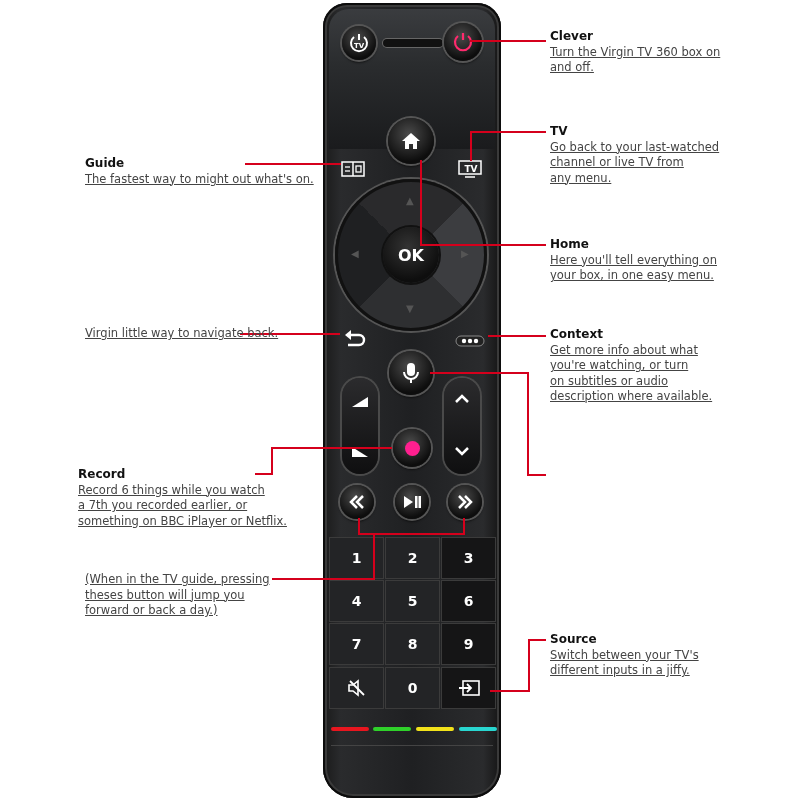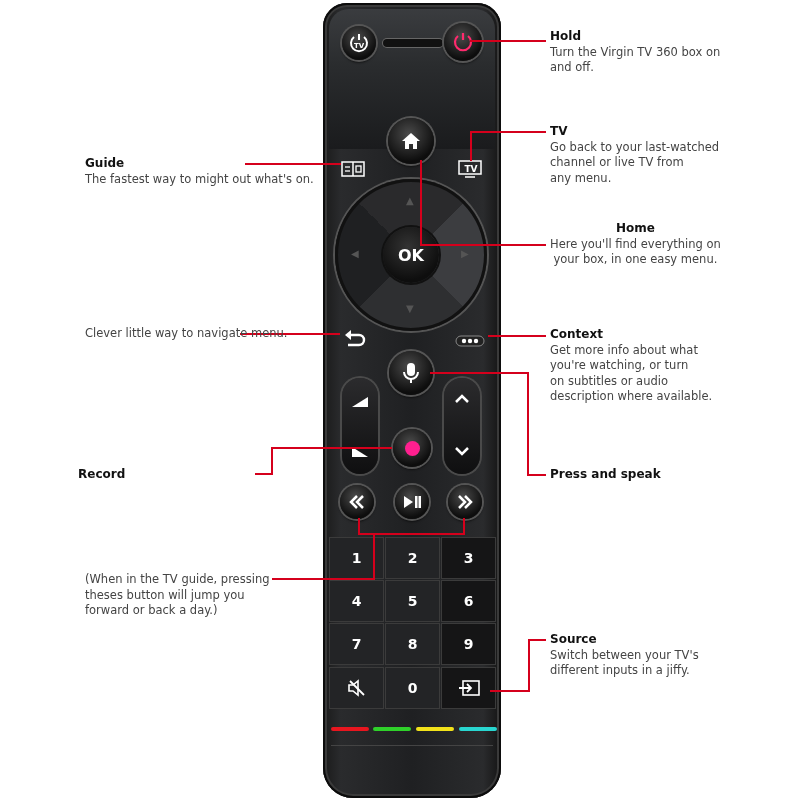--- a/index.html
+++ b/index.html
@@ -1,20 +1,20 @@
 <!DOCTYPE html>
 <html><head>
 <meta charset="utf-8">
 <style>
   html, body { margin:0; padding:0; }
   body { width:800px; height:800px; background:#ffffff; position:relative; overflow:hidden;
          font-family:"DejaVu Sans", "Liberation Sans", sans-serif; color:#3c3c3c; }
   .callout { position:absolute; font-size:11.5px; line-height:15.5px; }
   .callout .t { font-weight:bold; color:#111; font-size:12px; }
-  .callout .d { color:#444; white-space:pre-line; }
+  .callout .d { color:#444; white-space:pre-line;text-decoration:underline; }
 
   
   .remote { position:absolute; left:323px; top:3px; width:178px; height:795px;
             background:linear-gradient(90deg,#1a1a1a 0%,#2a2b2d 10%,#1f2022 50%,#2a2b2d 90%,#141414 100%);
             border-radius:24px 24px 30px 30px; box-shadow:inset 0 0 0 2px #0c0c0c, inset 0 0 0 4px #3a3a3a; }
   .top-panel { position:absolute; left:6px; top:6px; width:166px; height:140px; border-radius:20px 20px 0 0;
                background:linear-gradient(180deg,#3a3c3f 0%,#2a2c2e 40%,#1a1b1d 100%); }
   .btn-round { position:absolute; border-radius:50%; background:radial-gradient(circle at 45% 35%,#4a4a4a,#0d0d0d 70%);
                box-shadow:0 0 0 2px #555, 0 2px 3px #000; display:flex; align-items:center; justify-content:center; color:#fff; }
   .dpad { position:absolute; left:12px; top:176px; width:152px; height:152px; border-radius:50%;
@@ -197,58 +197,60 @@
 <div class="line" style="left:358px;top:518px;width:2px;height:16px;"></div>
 <div class="line" style="left:463px;top:518px;width:2px;height:16px;"></div>
 <div class="line" style="left:358px;top:533px;width:107px;height:2px;"></div>
 <div class="line" style="left:373px;top:533px;width:2px;height:46px;"></div>
 <div class="line" style="left:272px;top:578px;width:103px;height:2px;"></div>
 <div class="line" style="left:490px;top:690px;width:40px;height:2px;"></div>
 <div class="line" style="left:528px;top:639px;width:2px;height:53px;"></div>
 <div class="line" style="left:528px;top:639px;width:18px;height:2px;"></div>
 
 <div class="callout" style="left:550px;top:29px;">
-  <div class="t">Hold</div>
+  <div class="t">Clever</div>
   <div class="d">Turn the Virgin TV 360 box on
 and off.</div>
 </div>
 <div class="callout" style="left:550px;top:124px;">
   <div class="t">TV</div>
   <div class="d">Go back to your last-watched
 channel or live TV from
 any menu.</div>
 </div>
-<div class="callout" style="left:550px;top:221px;text-align:center;">
+<div class="callout" style="left:550px;top:237px;">
   <div class="t">Home</div>
-  <div class="d">Here you'll find everything on
+  <div class="d">Here you'll tell everything on
 your box, in one easy menu.</div>
 </div>
 <div class="callout" style="left:550px;top:327px;">
   <div class="t">Context</div>
   <div class="d">Get more info about what
 you're watching, or turn
 on subtitles or audio
 description where available.</div>
 </div>
 <div class="callout" style="left:550px;top:467px;">
-  <div class="t">Press and speak</div>
 </div>
 <div class="callout" style="left:550px;top:632px;">
   <div class="t">Source</div>
   <div class="d">Switch between your TV's
 different inputs in a jiffy.</div>
 </div>
 
 <div class="callout" style="left:85px;top:156px;">
   <div class="t">Guide</div>
   <div class="d">The fastest way to might out what's on.</div>
 </div>
 <div class="callout" style="left:85px;top:326px;">
-  <div class="d">Clever little way to navigate menu.</div>
+  <div class="d">Virgin little way to navigate back.</div>
 </div>
 <div class="callout" style="left:78px;top:467px;">
   <div class="t">Record</div>
+  <div class="d">Record 6 things while you watch
+a 7th you recorded earlier, or
+something on BBC iPlayer or Netflix.</div>
 </div>
 <div class="callout" style="left:85px;top:572px;">
   <div class="d">(When in the TV guide, pressing
 theses button will jump you
 forward or back a day.)</div>
 </div>
 
 </body></html>

